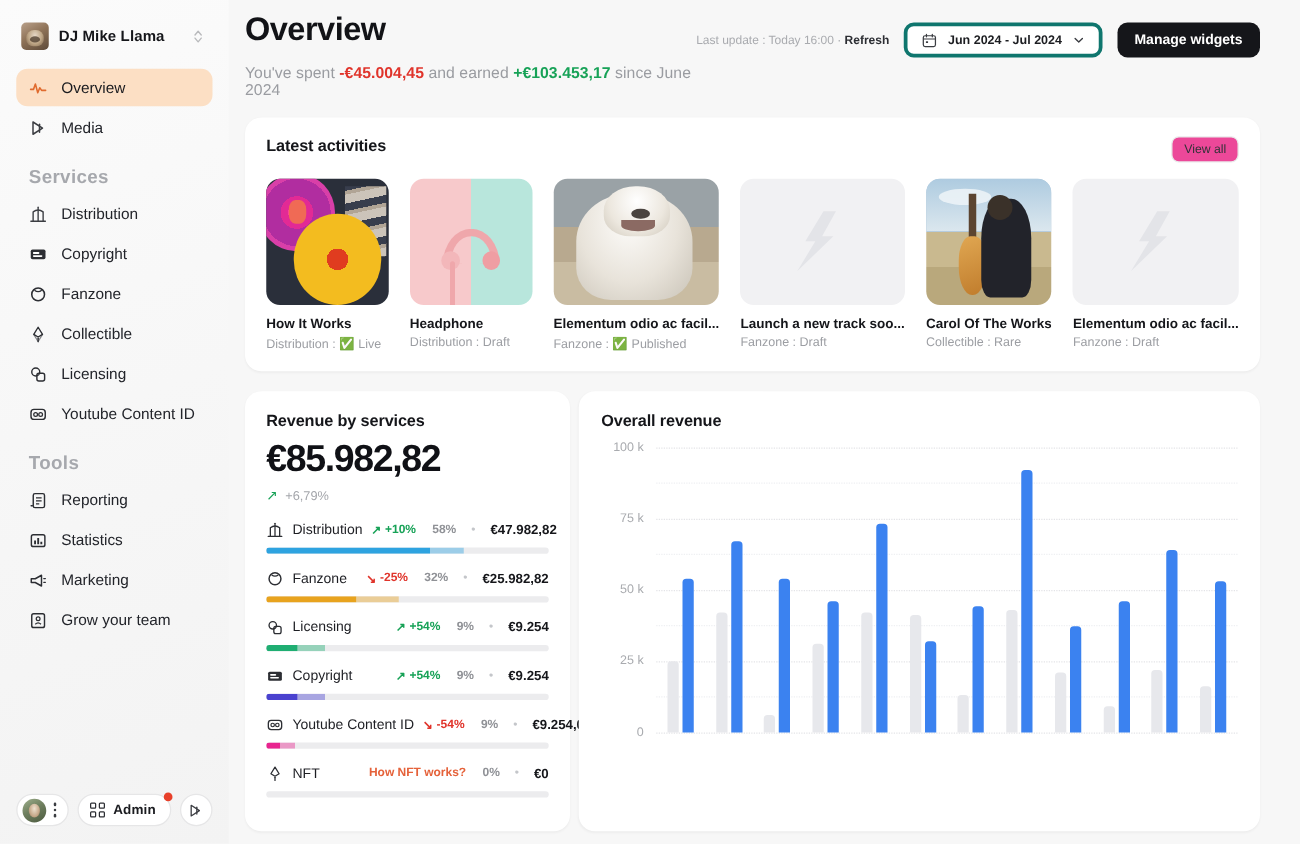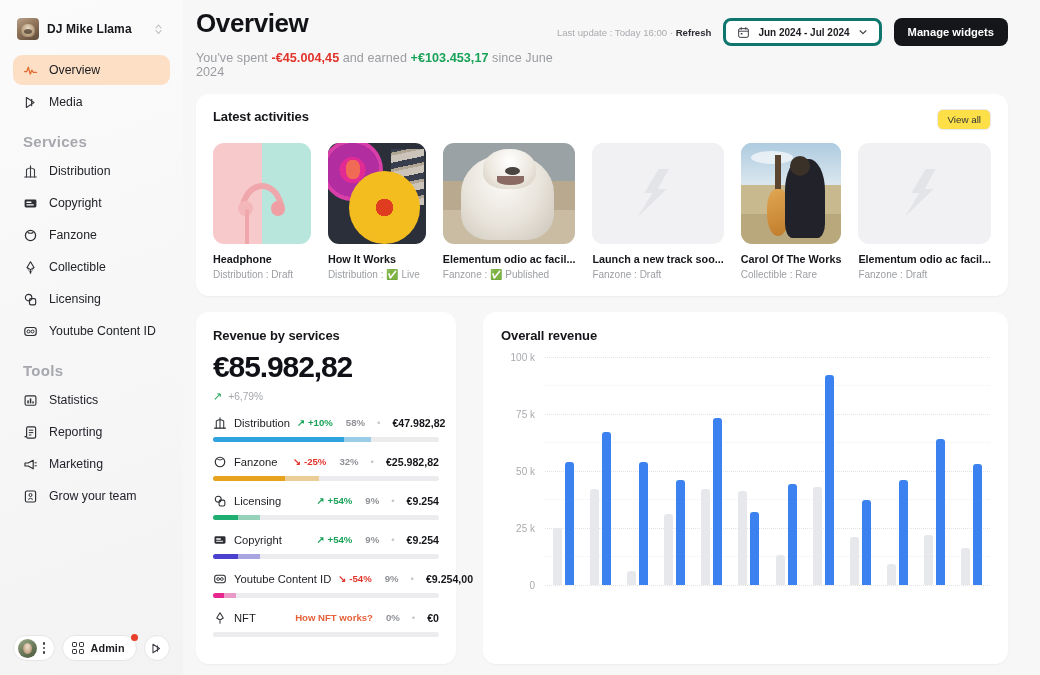--- a/index.html
+++ b/index.html
@@ -103,21 +103,21 @@
     border:none; border-radius:8px; font-size:11.2px; font-weight:700;
     font-family:inherit; cursor:pointer; white-space:nowrap;
   }
 
   .card { background:#fff; border-radius:13px; box-shadow: 0 1px 2px rgba(16,18,22,.045); }
 
   .activities { margin-top: 15px; padding: 15px 17px 16px; }
   .act-head { display:flex; align-items:flex-start; }
   .card-title { font-size:13px; font-weight:700; color:#15161a; letter-spacing:-.1px; flex:1; }
   .view-all {
-    height:21px; padding:0 9px; border:1px solid #e9e9ea; background:#fde047;
+    height:21px; padding:0 9px; border:1px solid #e9e9ea; background:#ec4899;
     border-radius:6px; font-size:9.8px; color:#303237; font-family:inherit; cursor:pointer;
   }
   .act-grid { display:grid; grid-template-columns: repeat(6, 1fr); gap:17px; margin-top:13px; }
   .act-thumb { width:100%; height:101px; border-radius:11px; overflow:hidden; background:#f1f1f3; position:relative; cursor:pointer; }
   .act-name { font-size:10.8px; font-weight:700; color:#15161a; margin-top:9px; white-space:nowrap; overflow:hidden; text-overflow:ellipsis; }
   .act-meta { font-size:10px; color:#9c9ea3; margin-top:4px; white-space:nowrap; overflow:hidden; }
   .ph-logo { position:absolute; left:50%; top:50%; transform:translate(-50%,-50%); }
 
   
   .th-vinyl { background: radial-gradient(circle at 26% 26%, #d6219c 0 16%, #8d2a8f 16% 24%, #2a2f3a 24% 100%); }
@@ -144,21 +144,21 @@
   .th-guitar { background: linear-gradient(180deg, #a9c3d8 0 42%, #c9b98f 42% 70%, #b9a87c 70% 100%); }
   .th-guitar .sky { position:absolute; inset:0 0 58% 0; background: linear-gradient(180deg,#aecbe0,#dbe7ee); }
   .th-guitar .cloud { position:absolute; left:10%; top:8%; width:42%; height:13%; border-radius:50%; background:#eef4f8; opacity:.85; }
   .th-guitar .fig { position:absolute; left:44%; top:16%; width:40%; height:78%; border-radius:40% 40% 18% 18%; background:#22232a; }
   .th-guitar .hair { position:absolute; left:49%; top:13%; width:20%; height:20%; border-radius:50%; background:#3a3129; }
   .th-guitar .gtr { position:absolute; left:26%; top:46%; width:22%; height:46%; border-radius:42% 42% 48% 48%;
      background: linear-gradient(160deg,#e0a752,#c07c2c); }
   .th-guitar .neck{ position:absolute; left:34%; top:12%; width:5.5%; height:40%; background:#5b4430; }
 
   
-  .widgets { display:flex; gap:27px; margin-top:16px; }
+  .widgets { display:flex; gap:7px; margin-top:16px; }
   .w-rev { width: 260px; flex:0 0 260px; padding: 16px 17px 14px; }
   .w-chart { flex:1; padding: 16px 18px 8px; }
   .big-amount { font-size:30px; font-weight:700; color:#101116; letter-spacing:-1.1px; margin-top:9px; line-height:1; }
   .delta { display:flex; align-items:center; gap:6px; margin-top:9px; font-size:10.2px; color:#a4a6ab; }
   .arrow-up { color:#17a257; font-size:11px; line-height:1; }
 
   .svc-list { margin-top: 14px; }
   .svc { margin-bottom: 13px; }
   .svc-row { display:flex; align-items:center; gap:7px; }
   .svc-ico { width:14px; height:14px; flex:0 0 14px; display:flex; align-items:center; justify-content:center; }
@@ -290,37 +290,37 @@
         </span>
         <span>Youtube Content ID</span>
       </div>
     </nav>
 
     <div class="section-label">Tools</div>
     <nav>
       <div class="nav-item">
         <span class="nav-ico">
           <svg width="15" height="15" viewBox="0 0 15 15">
+              <rect x="3.6" y="1.9" width="9" height="11.2" rx="1.4" fill="none" stroke="#2c2e33" stroke-width="1.15"></rect>
+              <path d="M5.8 5.2 L10.3 5.2 M5.8 7.6 L10.3 7.6 M5.8 10 L8.4 10" stroke="#2c2e33" stroke-width="1"></path>
+              <path d="M1.9 11.6 L2.9 11.6" stroke="#2c2e33" stroke-width="1.1" stroke-linecap="round"></path>
+            </svg>
+        </span>
+        <span>Reporting</span>
+      </div>
+      <div class="nav-item">
+        <span class="nav-ico">
+          <svg width="15" height="15" viewBox="0 0 15 15">
               <rect x="2.1" y="2.8" width="10.8" height="9.4" rx="1.5" fill="none" stroke="#2c2e33" stroke-width="1.15"></rect>
               <rect x="4.3" y="7.4" width="1.5" height="3" fill="#2c2e33"></rect>
               <rect x="6.8" y="5.4" width="1.5" height="5" fill="#2c2e33"></rect>
               <rect x="9.3" y="8.4" width="1.5" height="2" fill="#2c2e33"></rect>
             </svg>
         </span>
         <span>Statistics</span>
-      </div>
-      <div class="nav-item">
-        <span class="nav-ico">
-          <svg width="15" height="15" viewBox="0 0 15 15">
-              <rect x="3.6" y="1.9" width="9" height="11.2" rx="1.4" fill="none" stroke="#2c2e33" stroke-width="1.15"></rect>
-              <path d="M5.8 5.2 L10.3 5.2 M5.8 7.6 L10.3 7.6 M5.8 10 L8.4 10" stroke="#2c2e33" stroke-width="1"></path>
-              <path d="M1.9 11.6 L2.9 11.6" stroke="#2c2e33" stroke-width="1.1" stroke-linecap="round"></path>
-            </svg>
-        </span>
-        <span>Reporting</span>
       </div>
       <div class="nav-item">
         <span class="nav-ico">
           <svg width="15" height="15" viewBox="0 0 15 15">
               <path d="M2 6 L2 9 L5.2 9 L10.2 11.8 L10.2 3.2 L5.2 6 Z" fill="none" stroke="#2c2e33" stroke-width="1.15" stroke-linejoin="round"></path>
               <path d="M12 5.8 L13.3 5.8 M12 8.8 L13.3 8.8" stroke="#2c2e33" stroke-width="1" stroke-linecap="round"></path>
             </svg>
         </span>
         <span>Marketing</span>
       </div>
@@ -390,38 +390,38 @@
     </div>
 
     <section class="card activities">
       <div class="act-head">
         <div class="card-title">Latest activities</div>
         <button class="view-all">View all</button>
       </div>
       <div class="act-grid">
 
         <div>
+          <div class="act-thumb th-vinyl">
+            <span class="d3"></span>
+              <span class="d1"></span>
+              <span class="d2"></span>
+          </div>
+          <div class="act-name">How It Works</div>
+          <div class="act-meta">Distribution : ✅ Live</div>
+        </div>
+
+        <div>
           <div class="act-thumb th-head">
             <span class="band"></span>
               <span class="cupL"></span>
               <span class="cupR"></span>
               <span class="cord"></span>
           </div>
           <div class="act-name">Headphone</div>
           <div class="act-meta">Distribution : Draft</div>
-        </div>
-
-        <div>
-          <div class="act-thumb th-vinyl">
-            <span class="d3"></span>
-              <span class="d1"></span>
-              <span class="d2"></span>
-          </div>
-          <div class="act-name">How It Works</div>
-          <div class="act-meta">Distribution : ✅ Live</div>
         </div>
 
         <div>
           <div class="act-thumb th-llama">
             <span class="body"></span>
               <span class="head"></span>
               <span class="nose"></span>
               <span class="mouth"></span>
           </div>
           <div class="act-name">Elementum odio ac facil...</div>

